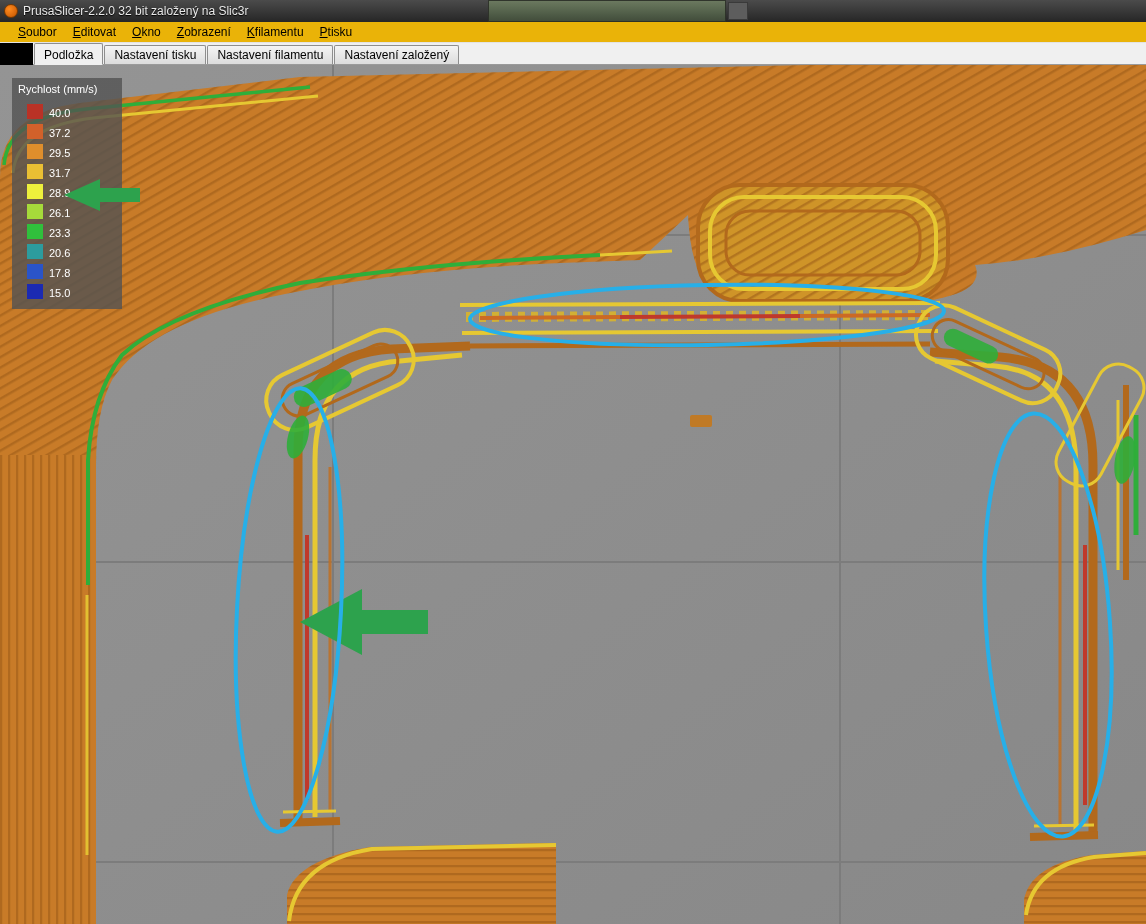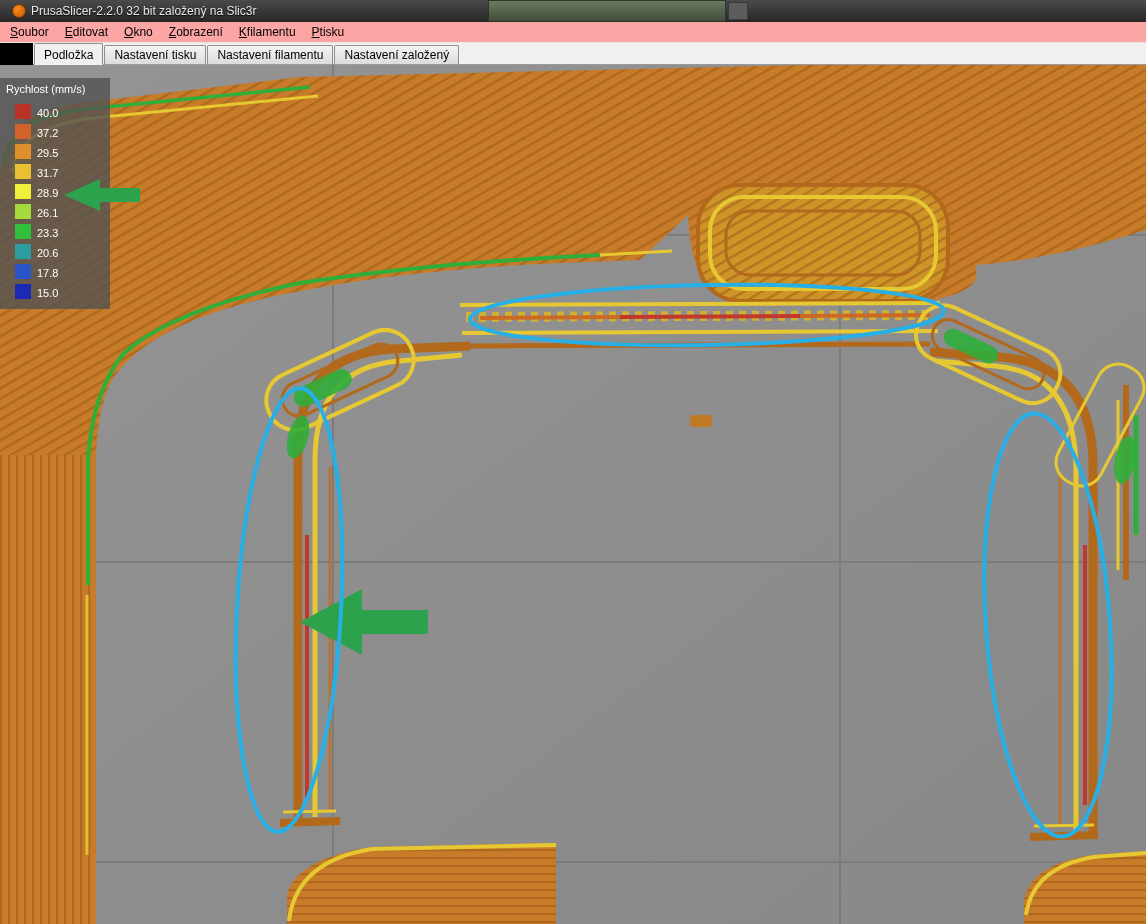--- a/index.html
+++ b/index.html
@@ -1,51 +1,51 @@
 <!DOCTYPE html>
 <html style="--bg_gray: #8f8f8f; --grid: #7c7c7c; --body_orange: #c87b28; --stripe_dark: #9a5b16; --path_yellow: #e6c832; --path_green: #2fae3a; --path_red: #c0392b; --path_orange_dark: #b2691c; --annotate_blue: #27afe8; --arrow_green: #2da24d;"><head>
 <meta charset="utf-8">
 <style>
   * { margin:0; padding:0; box-sizing:border-box; }
   html,body { width:1146px; height:924px; overflow:hidden; background:#000;
               font-family:"Liberation Sans", sans-serif; }
 
   
   .titlebar { position:relative; height:22px; background:linear-gradient(#4b4b4b,#262626);
-              display:flex; align-items:center; padding-left:12px; }
+              display:flex; align-items:center; padding-left:4px; }
   .app-icon { width:14px; height:14px; border-radius:50%;
               background:radial-gradient(circle at 35% 35%, #ff8a1e, #c45500);
               border:1px solid #7a3a00; margin-right:5px; flex:0 0 auto; }
   .title-text { color:#e9e9e9; font-size:12px; text-shadow:0 1px 1px #000; white-space:nowrap; }
   .bg-window-a { position:absolute; left:488px; top:0; width:238px; height:22px;
                  background:linear-gradient(#6f7f62,#45523e); opacity:.9; border:1px solid #2e3329; }
   .bg-window-b { position:absolute; left:728px; top:2px; width:20px; height:18px;
                  background:#5d5d5d; border:1px solid #3a3a3a; }
 
   
-  .menubar { height:21px; background:#fca5a5; display:flex; align-items:center;
-             border-bottom:1px solid #e3e3e3; padding-left:2px; }
+  .menubar { height:21px; background:#eab308; display:flex; align-items:center;
+             border-bottom:1px solid #e3e3e3; padding-left:10px; }
   .menu-item { font-size:12px; color:#000; padding:2px 8px 3px 8px; cursor:default; }
   .menu-item .accel { text-decoration:underline; }
 
   
   .tabbar { height:22px; background:#f0f0f0; display:flex; align-items:flex-end;
             border-bottom:1px solid #9a9a9a; padding-left:1px;margin-left:33px; }
   .tab { font-size:12px; color:#000; border:1px solid #8e8e8e; border-bottom:none;
          border-radius:2px 2px 0 0; padding:2px 9px 3px 9px; margin-right:1px; margin-top:3px;
          background:linear-gradient(#f4f4f4,#dcdcdc); height:19px; }
   .tab.active { background:#f0f0f0; height:22px; padding-top:4px; position:relative; z-index:2;
                 border-bottom:1px solid #f0f0f0; margin-bottom:-1px; }
 
   
   .viewport { position:relative; width:1146px; height:859px; background:#8f8f8f; }
   .viewport svg.scene { position:absolute; left:0; top:0; }
 
   
-  .legend { position:absolute; left:0; top:13px; width:110px;
+  .legend { position:absolute; left:12px; top:13px; width:110px;
             background:rgba(82,82,82,.8); padding:3px 0 10px 0; z-index:5; }
   .legend-title { color:#fff; font-size:11px; padding:2px 0 4px 6px; }
   .legend-row { display:flex; align-items:flex-end; height:20px; padding-left:15px; }
   .legend-swatch { width:16px; height:15px; margin-right:6px; flex:0 0 auto; }
   .legend-value { color:#fff; font-size:11px; }
 
   .legend-arrow { position:absolute; left:62px; top:112px; z-index:6; }
 </style>
 </head>
 <body>

